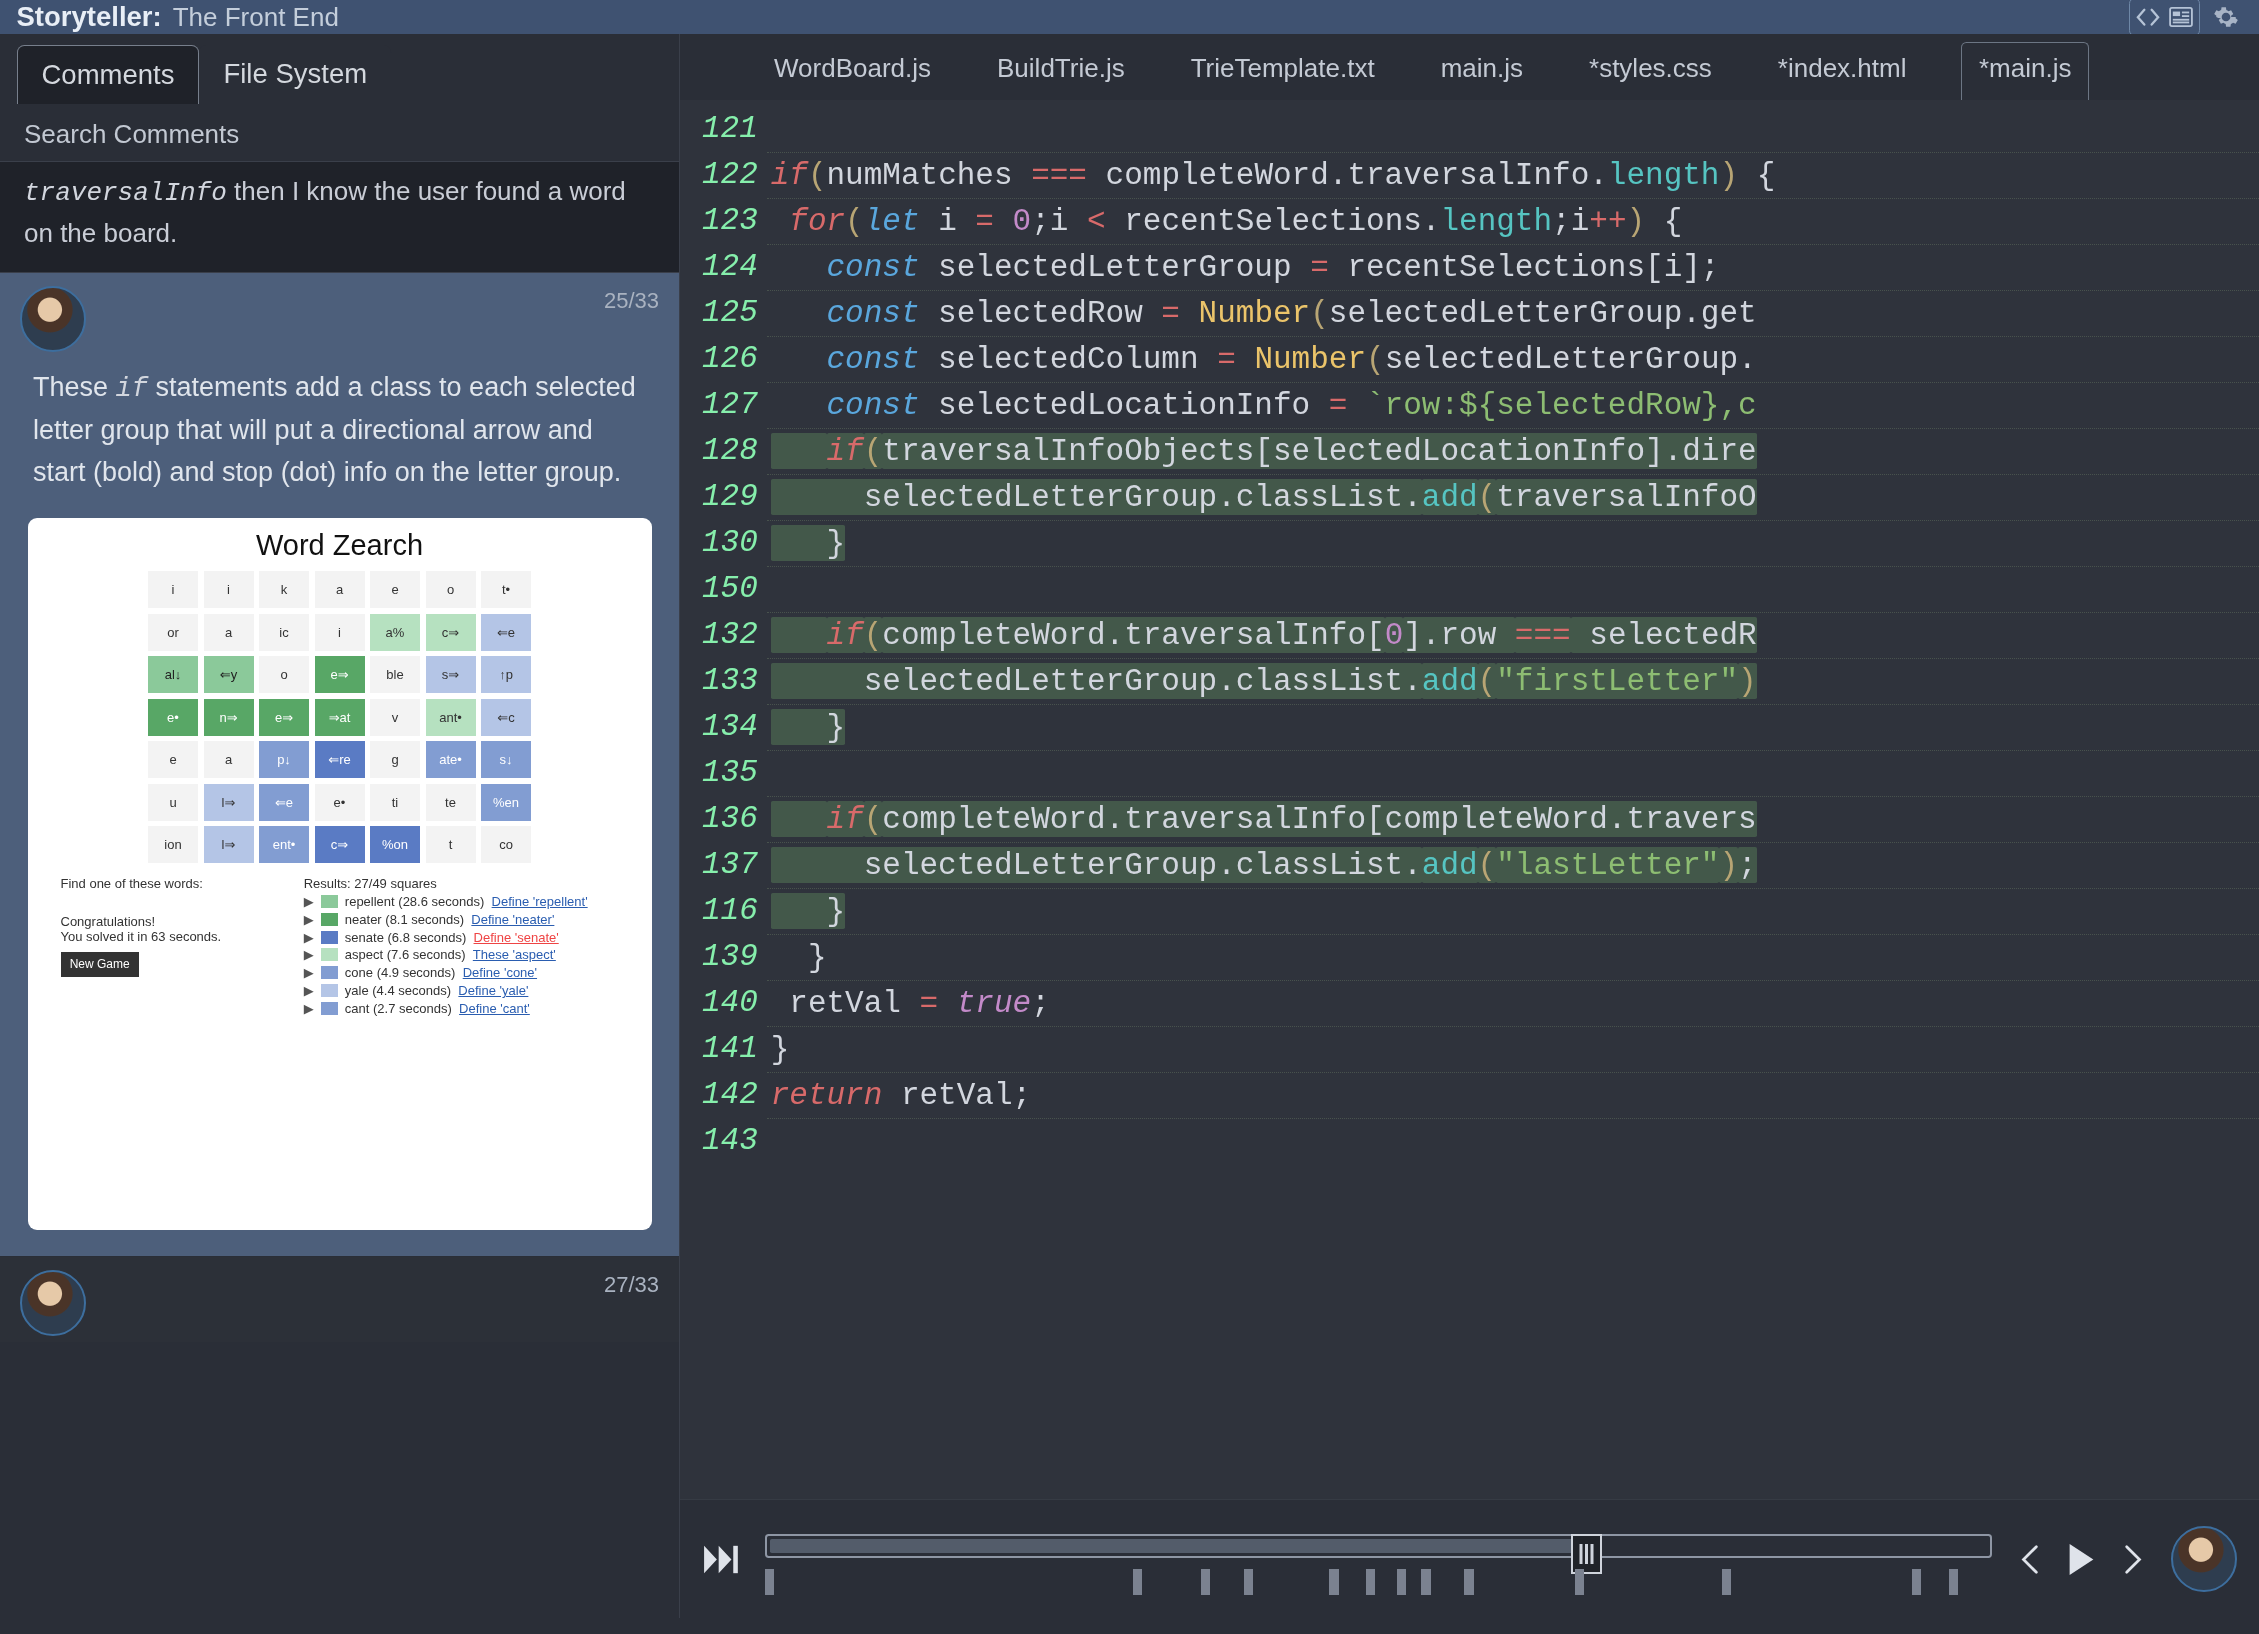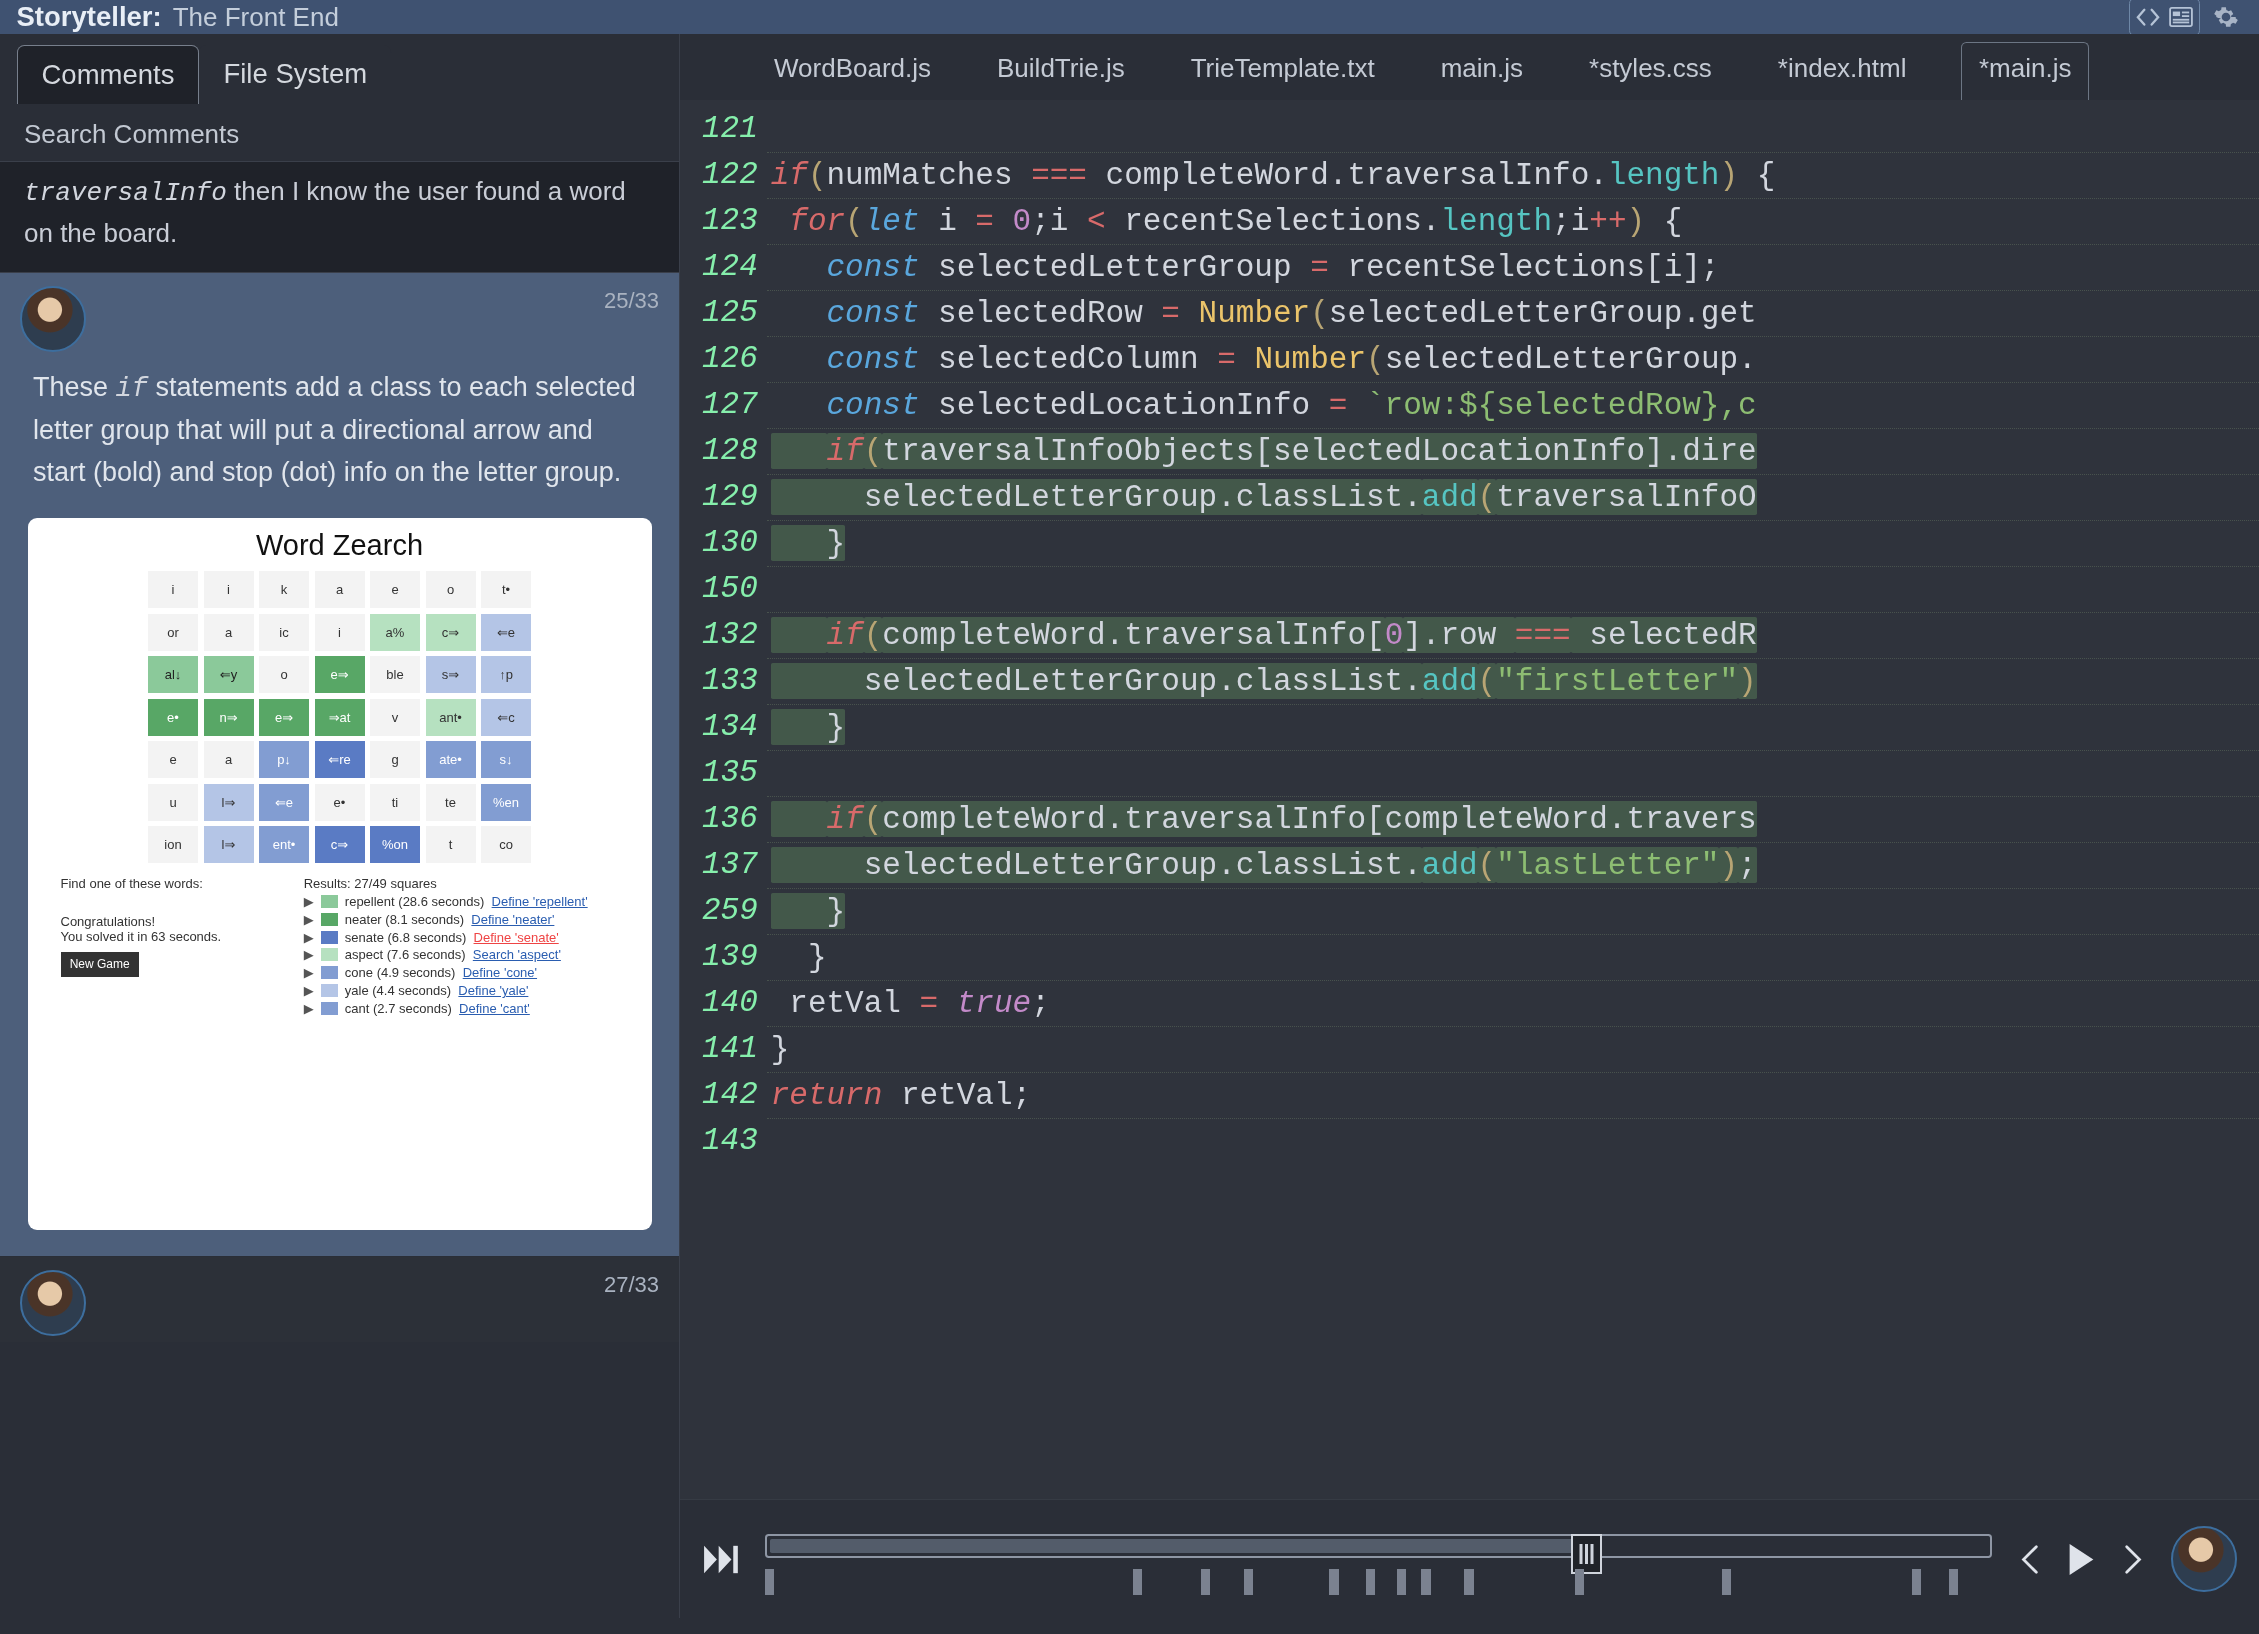--- a/index.html
+++ b/index.html
@@ -362,21 +362,21 @@
                   <div class="wz-result">
                     <span style="color:#555;">▶</span>
                     <span class="wz-swatch" style="background:#5a7bc4"></span>
                     <span>senate (6.8 seconds)</span> 
                     <span style="color:#ef4444;text-decoration:underline;">Define 'senate'</span>
                   </div>
                   <div class="wz-result">
                     <span style="color:#555;">▶</span>
                     <span class="wz-swatch" style="background:#b6e1c0"></span>
                     <span>aspect (7.6 seconds)</span> 
-                    <span style="color:#2a5db0;text-decoration:underline;">Search 'aspect'</span>
+                    <span style="color:#2a5db0;text-decoration:underline;">These 'aspect'</span>
                   </div>
                   <div class="wz-result">
                     <span style="color:#555;">▶</span>
                     <span class="wz-swatch" style="background:#829dd2"></span>
                     <span>cone (4.9 seconds)</span> 
                     <span style="color:#2a5db0;text-decoration:underline;">Define 'cone'</span>
                   </div>
                   <div class="wz-result">
                     <span style="color:#555;">▶</span>
                     <span class="wz-swatch" style="background:#b4c5e6"></span>
@@ -428,21 +428,21 @@
           <div class="gline">128</div>
           <div class="gline">129</div>
           <div class="gline">130</div>
           <div class="gline">150</div>
           <div class="gline">132</div>
           <div class="gline">133</div>
           <div class="gline">134</div>
           <div class="gline">135</div>
           <div class="gline">136</div>
           <div class="gline">137</div>
-          <div class="gline">259</div>
+          <div class="gline">116</div>
           <div class="gline">139</div>
           <div class="gline">140</div>
           <div class="gline">141</div>
           <div class="gline">142</div>
           <div class="gline">143</div>
         </div>
       <div class="code-area" id="code-area"><div class="cline">&nbsp;</div><div class="cline"><span class="tok-kw">if</span><span class="tok-paren">(</span><span class="tok-id">numMatches </span><span class="tok-op">===</span><span class="tok-id"> completeWord.traversalInfo.</span><span class="tok-prop">length</span><span class="tok-paren">)</span><span class="tok-id"> {</span></div><div class="cline"><span class="tok-id"> </span><span class="tok-kw">for</span><span class="tok-paren">(</span><span class="tok-kw2">let</span><span class="tok-id"> i </span><span class="tok-op">=</span><span class="tok-id"> </span><span class="tok-num">0</span><span class="tok-id">;i </span><span class="tok-op">&lt;</span><span class="tok-id"> recentSelections.</span><span class="tok-prop">length</span><span class="tok-id">;i</span><span class="tok-op">++</span><span class="tok-paren">)</span><span class="tok-id"> {</span></div><div class="cline"><span class="tok-id">   </span><span class="tok-kw2">const</span><span class="tok-id"> selectedLetterGroup </span><span class="tok-op">=</span><span class="tok-id"> recentSelections[i];</span></div><div class="cline"><span class="tok-id">   </span><span class="tok-kw2">const</span><span class="tok-id"> selectedRow </span><span class="tok-op">=</span><span class="tok-id"> </span><span class="tok-func">Number</span><span class="tok-paren">(</span><span class="tok-id">selectedLetterGroup.get</span></div><div class="cline"><span class="tok-id">   </span><span class="tok-kw2">const</span><span class="tok-id"> selectedColumn </span><span class="tok-op">=</span><span class="tok-id"> </span><span class="tok-func">Number</span><span class="tok-paren">(</span><span class="tok-id">selectedLetterGroup.</span></div><div class="cline"><span class="tok-id">   </span><span class="tok-kw2">const</span><span class="tok-id"> selectedLocationInfo </span><span class="tok-op">=</span><span class="tok-id"> </span><span class="tok-str">`row:${selectedRow},c</span></div><div class="cline"><span class="tok-id hl">   </span><span class="tok-kw hl">if</span><span class="tok-paren hl">(</span><span class="tok-id hl">traversalInfoObjects[selectedLocationInfo].dire</span></div><div class="cline"><span class="tok-id hl">     selectedLetterGroup.classList.</span><span class="tok-prop hl">add</span><span class="tok-paren hl">(</span><span class="tok-id hl">traversalInfoO</span></div><div class="cline"><span class="tok-id hl">   }</span></div><div class="cline">&nbsp;</div><div class="cline"><span class="tok-id hl">   </span><span class="tok-kw hl">if</span><span class="tok-paren hl">(</span><span class="tok-id hl">completeWord.traversalInfo[</span><span class="tok-num hl">0</span><span class="tok-id hl">].row </span><span class="tok-op hl">===</span><span class="tok-id hl"> selectedR</span></div><div class="cline"><span class="tok-id hl">     selectedLetterGroup.classList.</span><span class="tok-prop hl">add</span><span class="tok-paren hl">(</span><span class="tok-str hl">"firstLetter"</span><span class="tok-paren hl">)</span></div><div class="cline"><span class="tok-id hl">   }</span></div><div class="cline">&nbsp;</div><div class="cline"><span class="tok-id hl">   </span><span class="tok-kw hl">if</span><span class="tok-paren hl">(</span><span class="tok-id hl">completeWord.traversalInfo[completeWord.travers</span></div><div class="cline"><span class="tok-id hl">     selectedLetterGroup.classList.</span><span class="tok-prop hl">add</span><span class="tok-paren hl">(</span><span class="tok-str hl">"lastLetter"</span><span class="tok-paren hl">)</span><span class="tok-id hl">;</span></div><div class="cline"><span class="tok-id hl">   }</span></div><div class="cline"><span class="tok-id">  }</span></div><div class="cline"><span class="tok-id"> retVal </span><span class="tok-op">=</span><span class="tok-id"> </span><span class="tok-bool">true</span><span class="tok-id">;</span></div><div class="cline"><span class="tok-id">}</span></div><div class="cline"><span class="tok-kw">return</span><span class="tok-id"> retVal;</span></div><div class="cline">&nbsp;</div></div>
     </div>
     <div class="playback-bar">
       <div class="pb-btn">

